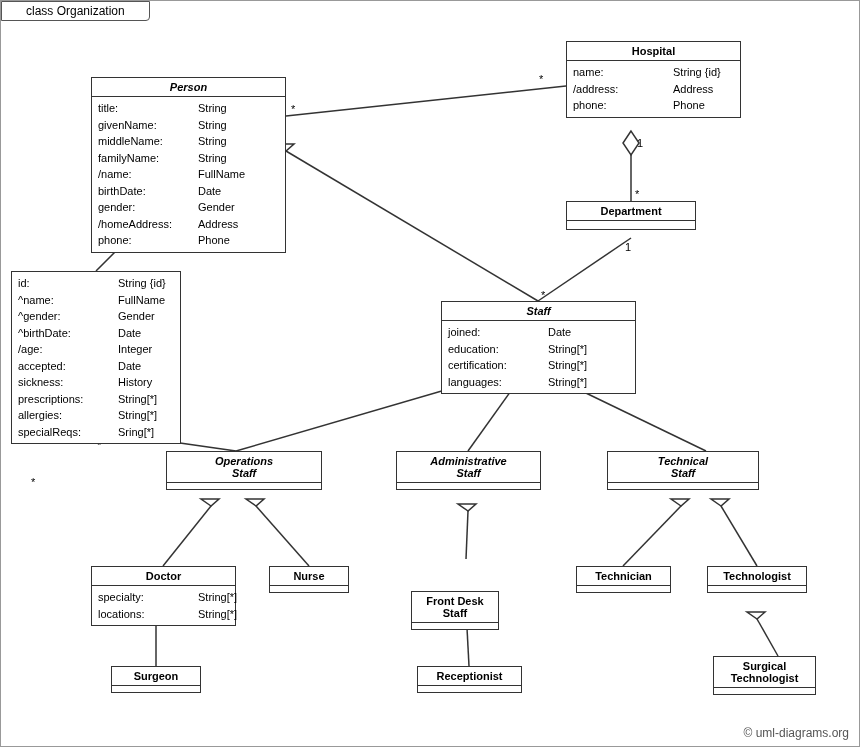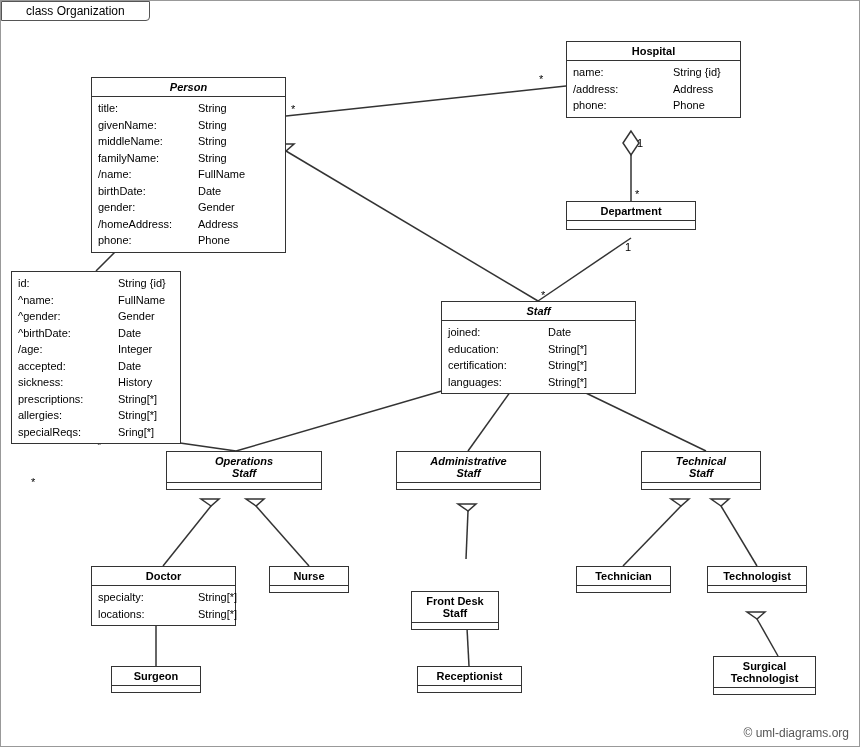--- a/index.html
+++ b/index.html
@@ -270,21 +270,21 @@
   <div class="uml-box" style="left:165px; top:450px; width:156px; text-align:center;">
     <div class="box-title italic">Operations<br>Staff</div>
     <div class="box-body" style="min-height:6px;"></div>
   </div>
 
   <div class="uml-box" style="left:395px; top:450px; width:145px; text-align:center;">
     <div class="box-title italic">Administrative<br>Staff</div>
     <div class="box-body" style="min-height:6px;"></div>
   </div>
 
-  <div class="uml-box" style="left:640px; top:450px; width:120px; text-align:center;">
+  <div class="uml-box" style="left:606px; top:450px; width:152px; text-align:center;">
     <div class="box-title italic">Technical<br>Staff</div>
     <div class="box-body" style="min-height:6px;"></div>
   </div>
 
   <div class="uml-box" style="left:90px; top:565px; width:145px;">
     <div class="box-title">Doctor</div>
     <div class="box-body">
       <div class="attr-row">
           <span class="attr-name">specialty:</span>
           <span class="attr-type">String[*]</span>

